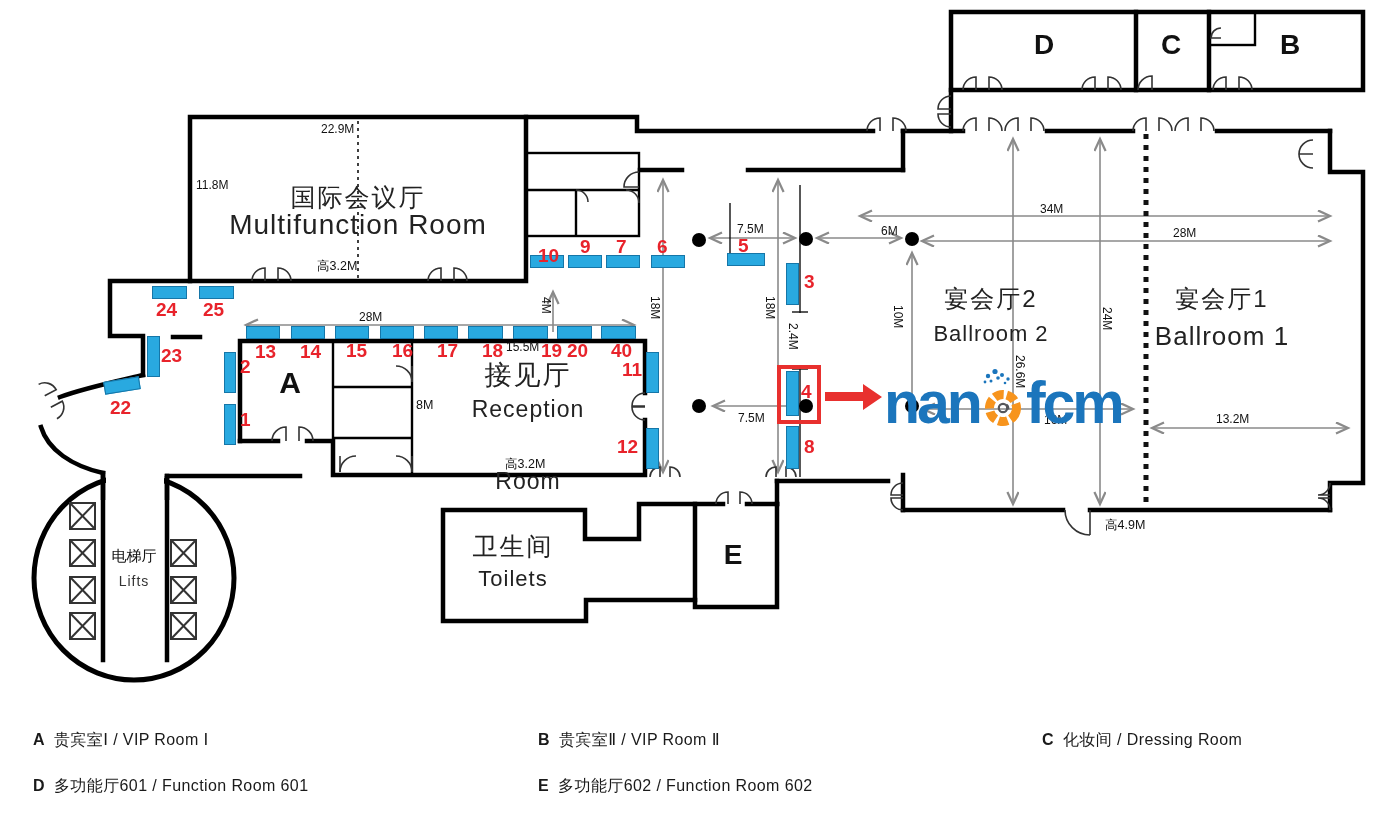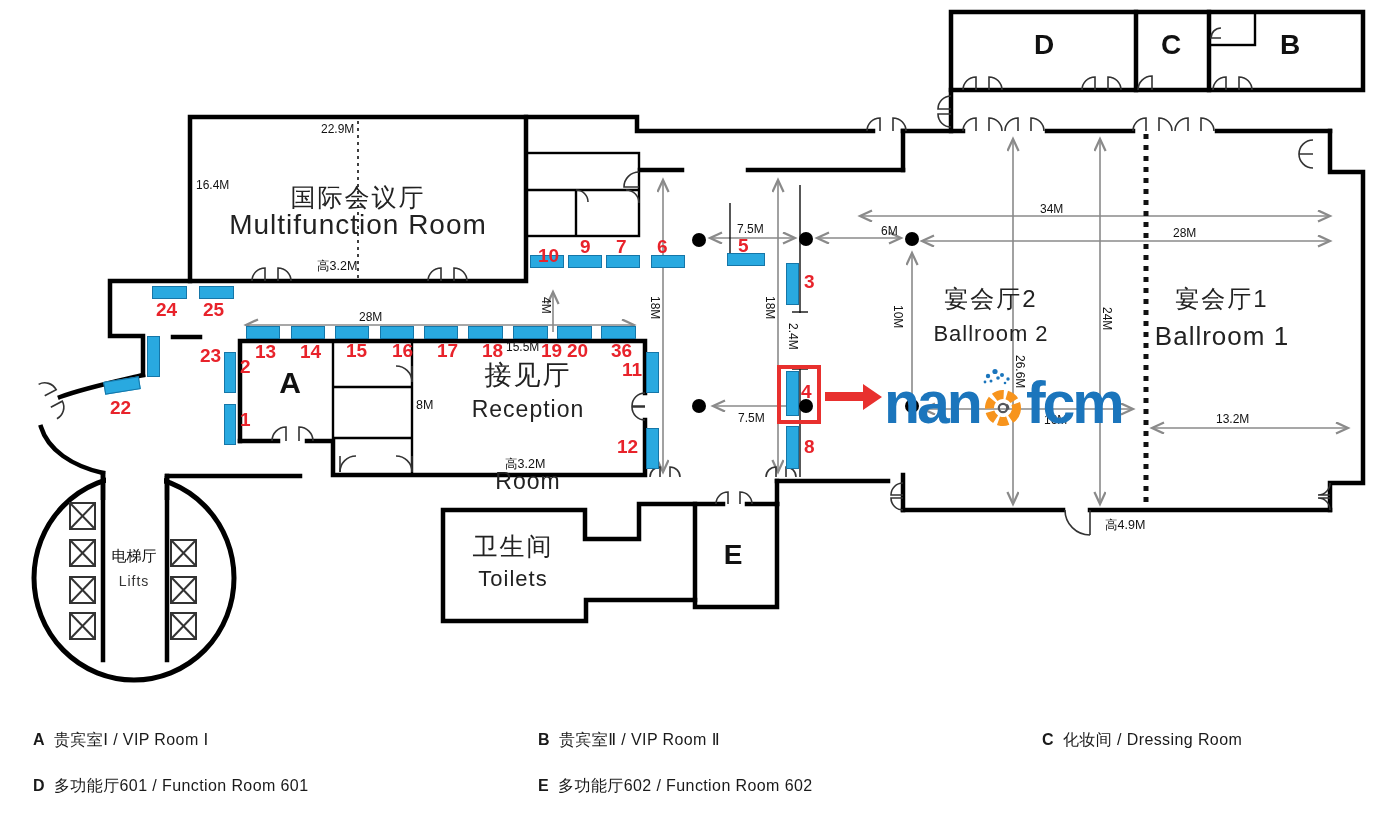--- a/index.html
+++ b/index.html
@@ -238,23 +238,23 @@
   <div class="bn" style="left:622px;top:360px;">11</div>
   <div class="bn" style="left:617px;top:437px;">12</div>
   <div class="bn" style="left:255px;top:342px;">13</div>
   <div class="bn" style="left:300px;top:342px;">14</div>
   <div class="bn" style="left:346px;top:341px;">15</div>
   <div class="bn" style="left:392px;top:341px;">16</div>
   <div class="bn" style="left:437px;top:341px;">17</div>
   <div class="bn" style="left:482px;top:341px;">18</div>
   <div class="bn" style="left:541px;top:341px;">19</div>
   <div class="bn" style="left:567px;top:341px;">20</div>
-  <div class="bn" style="left:611px;top:341px;">36</div>
+  <div class="bn" style="left:611px;top:341px;">40</div>
   <div class="bn" style="left:110px;top:398px;">22</div>
-  <div class="bn" style="left:155px;top:346px;padding-left:45px;">23</div>
+  <div class="bn" style="left:161px;top:346px;">23</div>
   <div class="bn" style="left:156px;top:300px;">24</div>
   <div class="bn" style="left:203px;top:300px;">25</div>
 
   <div id="redbox"></div>
 
   <div class="lbl cn zh-big" style="left:358px;top:185px;">国际会议厅</div>
   <div class="lbl cn en-big" style="left:358px;top:211px;">Multifunction Room</div>
   <div class="lbl cn zh-big" style="left:528px;top:362px;font-size:27px;">接见厅</div>
   <div class="lbl cn en-big" style="left:528px;top:398px;font-size:23px;">Reception</div>
   <div class="lbl cn en-big" style="left:528px;top:426px;font-size:23px;margin-top:44px;">Room</div>
@@ -266,21 +266,21 @@
   <div class="lbl cn en-big" style="left:513px;top:568px;font-size:22px;">Toilets</div>
   <div class="lbl cn" style="left:134px;top:548px;font-size:15px;">电梯厅</div>
   <div class="lbl cn" style="left:134px;top:574px;font-size:14px;letter-spacing:1px;color:#333;">Lifts</div>
   <div class="lbl cn roomletter" style="left:290px;top:368px;">A</div>
   <div class="lbl cn roomletter" style="left:1290px;top:31px;font-size:28px;">B</div>
   <div class="lbl cn roomletter" style="left:1171px;top:31px;font-size:28px;">C</div>
   <div class="lbl cn roomletter" style="left:1044px;top:31px;font-size:28px;">D</div>
   <div class="lbl cn roomletter" style="left:733px;top:541px;font-size:28px;">E</div>
 
   <div class="lbl" style="left:321px;top:123px;">22.9M</div>
-  <div class="lbl" style="left:196px;top:179px;">16.4M</div>
+  <div class="lbl" style="left:196px;top:179px;">11.8M</div>
   <div class="lbl smdim" style="left:317px;top:260px;">高3.2M</div>
   <div class="lbl" style="left:359px;top:311px;">28M</div>
   <div class="lbl rot" style="left:552px;top:297px;">4M</div>
   <div class="lbl rot" style="left:661px;top:296px;">18M</div>
   <div class="lbl rot" style="left:776px;top:296px;">18M</div>
   <div class="lbl" style="left:737px;top:223px;">7.5M</div>
   <div class="lbl" style="left:850px;top:225px;margin-left:31px;">6M</div>
   <div class="lbl" style="left:738px;top:412px;">7.5M</div>
   <div class="lbl rot" style="left:799px;top:323px;">2.4M</div>
   <div class="lbl" style="left:1040px;top:203px;">34M</div>

